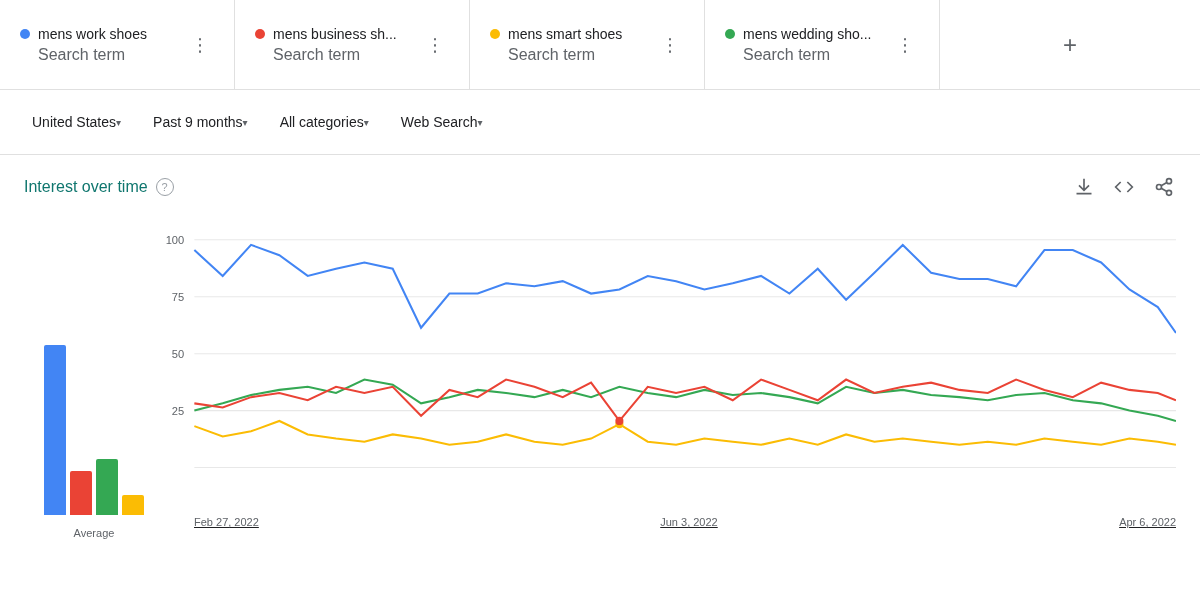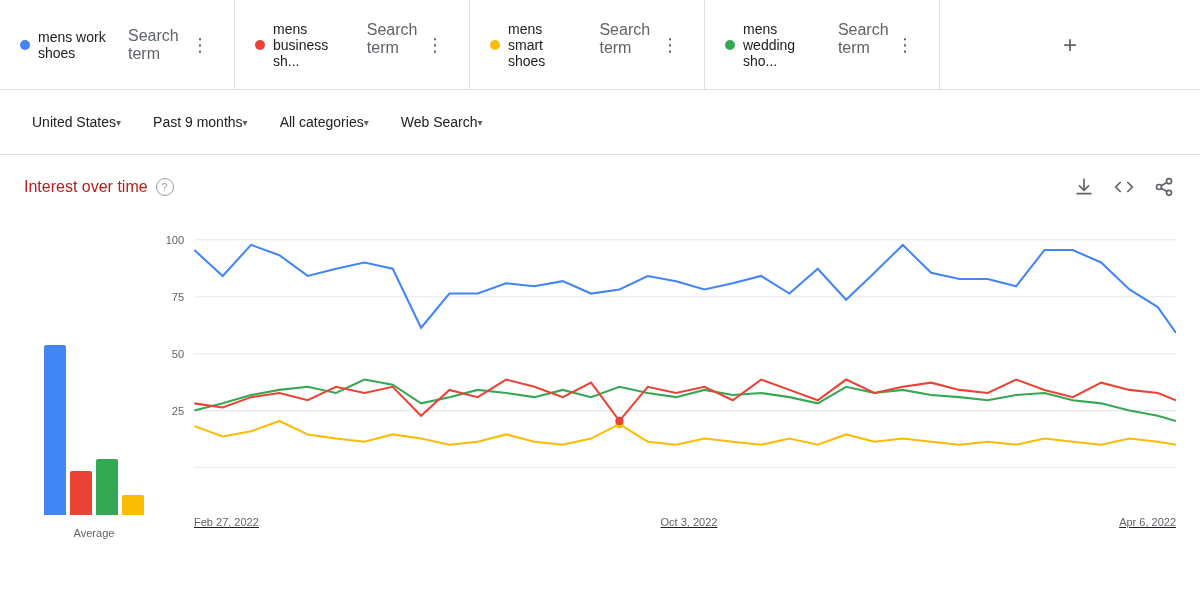--- a/index.html
+++ b/index.html
@@ -14,21 +14,21 @@
     .search-term-item {
       display: flex;
       align-items: center;
       justify-content: space-between;
       padding: 16px 20px;
       border-right: 1px solid #e0e0e0;
       flex: 1;
       max-width: 235px;
       cursor: pointer;
     }
-    .search-term-content { display: flex; flex-direction: row; gap: 4px; }
+    .search-term-content { display: flex; flex-direction: column; gap: 4px; }
     .search-term-title {
       display: flex;
       align-items: center;
       gap: 8px;
       font-size: 14px;
       font-weight: 500;
       color: #202124;
     }
     .dot {
       width: 10px;
@@ -96,21 +96,21 @@
       margin-bottom: 20px;
     }
     .chart-title-group {
       display: flex;
       align-items: center;
       gap: 8px;
     }
     .chart-title {
       font-size: 16px;
       font-weight: 400;
-      color: #b91c1c;
+      color: #0f766e;
     }
     .help-icon {
       width: 18px;
       height: 18px;
       border-radius: 50%;
       border: 1.5px solid #9aa0a6;
       display: flex;
       align-items: center;
       justify-content: center;
       font-size: 11px;
@@ -326,18 +326,18 @@
         <polyline fill="none" stroke="#FBBC04" stroke-width="2" points="30,200 58,210 86,205 114,195 142,208 170,212 198,215 226,208 254,212 282,218 310,215 338,208 366,215 394,218 422,212 450,198 478,215 506,218 534,212 562,215 590,218 618,212 646,218 674,208 702,215 730,212 758,215 786,218 814,215 842,218 870,212 898,215 926,218 954,212 982,215 1000,218"></polyline>
 
         <circle cx="450" cy="198" r="4" fill="#FBBC04"></circle>
 
         <circle cx="450" cy="195" r="4" fill="#EA4335"></circle>
       </svg>
 
       
       <div class="x-axis-labels" style="padding: 0 0 0 30px;">
         <span class="x-label">Feb 27, 2022</span>
-        <span class="x-label">Oct 3, 2022</span>
+        <span class="x-label">Jun 3, 2022</span>
         <span class="x-label">Apr 6, 2022</span>
       </div>
     </div>
   </div>
 </div>
 
 </body></html>

